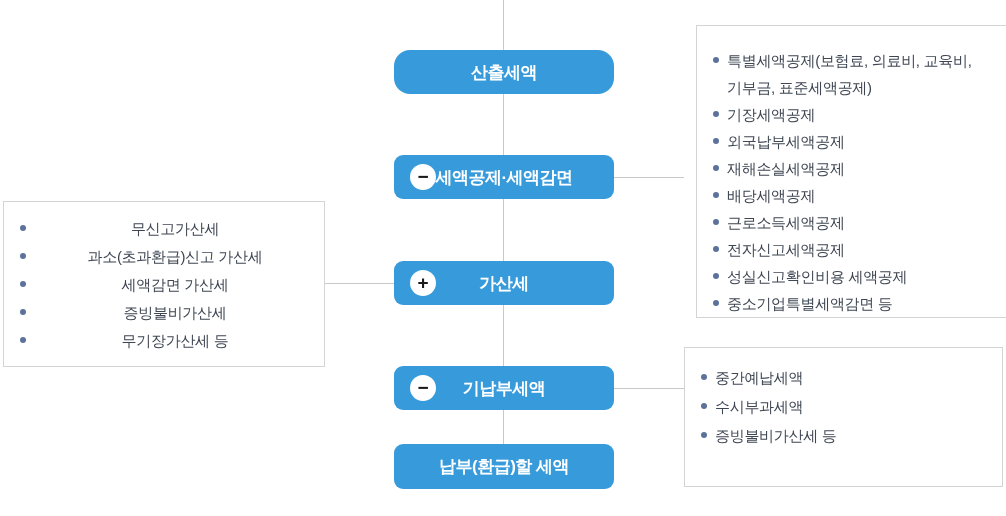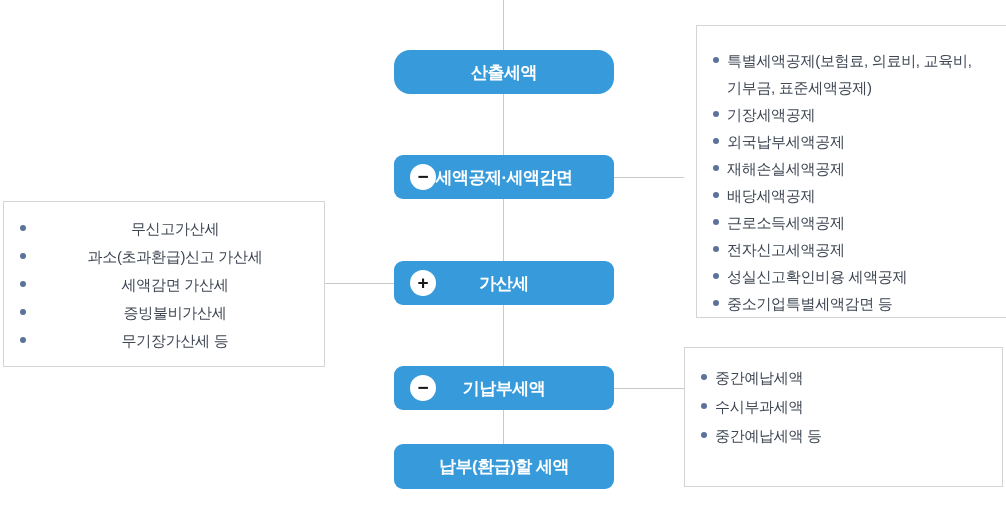--- a/index.html
+++ b/index.html
@@ -120,17 +120,17 @@
       <li><span class="bullet"></span><span>전자신고세액공제</span></li>
       <li><span class="bullet"></span><span>성실신고확인비용 세액공제</span></li>
       <li><span class="bullet"></span><span>중소기업특별세액감면 등</span></li>
     </ul>
   </div>
 
   <div class="panel panel-prepaid">
     <ul>
       <li><span class="bullet"></span><span>중간예납세액</span></li>
       <li><span class="bullet"></span><span>수시부과세액</span></li>
-      <li><span class="bullet"></span><span>중간예납세액 등</span></li>
+      <li><span class="bullet"></span><span>증빙불비가산세 등</span></li>
     </ul>
   </div>
 
 </div>
 
 </body></html>

